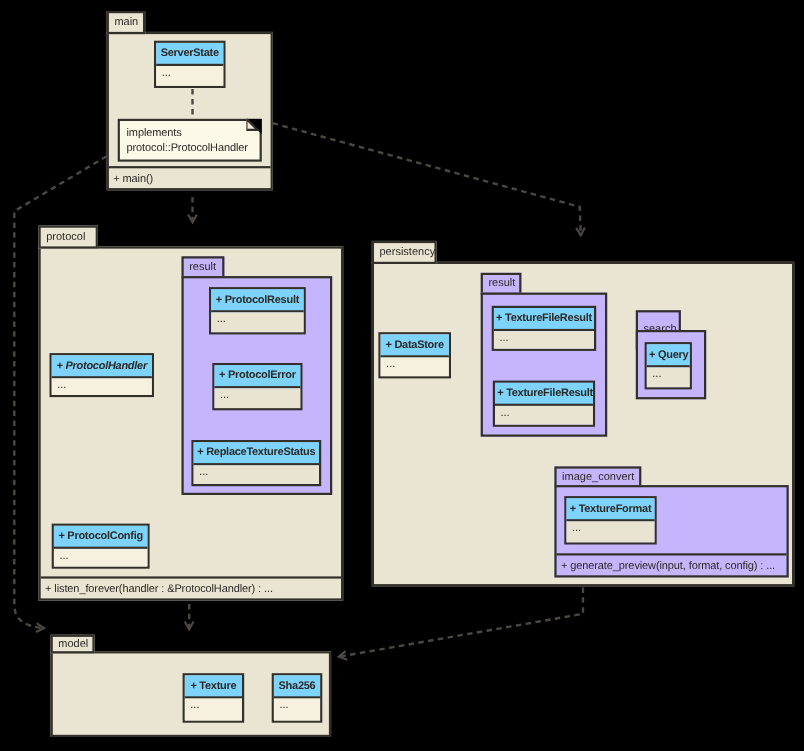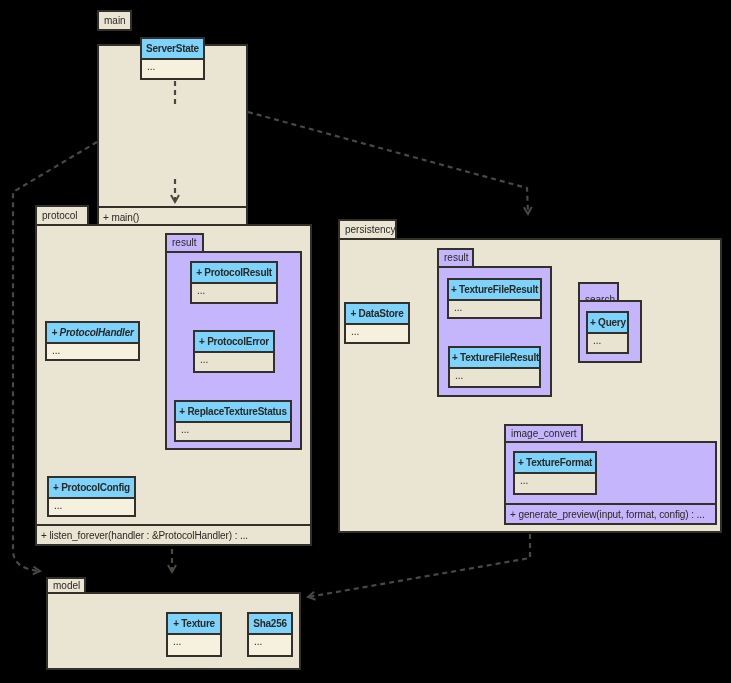--- a/index.html
+++ b/index.html
@@ -61,31 +61,39 @@
       <path d="M248,112 L527,188 L528,214" marker-end="url(#arr)"></path>
       <path d="M97,142 L13,192 L13,550 Q13,569 40,571" marker-end="url(#arr)"></path>
       <path d="M172,549 L172,572" marker-end="url(#arr)"></path>
       <path d="M530,534 L530,558 L308,597" marker-end="url(#arr)"></path>
     </g>
   </svg>
 
   <div class="tab fill-outer" style="left:97px;top:10px;width:35px;height:21px">
     <span>main</span>
   </div>
-  <div class="pkg fill-outer" style="left:97px;top:44px;width:151px;height:184px">
+  <div class="pkg fill-outer" style="left:97px;top:29px;width:151px;height:144px">
     <div class="ops">
       <span>+ main()</span>
     </div>
   </div>
 
   <div class="cls" style="left:140px;top:37px;width:65px;height:43px">
     <div class="ct">ServerState</div>
     <div class="cb cb-light">...</div>
   </div>
 
+  <div class="note" style="left:107px;top:108px;width:131px;height:39px">
+    <span style="display:block">implements</span>
+    <span style="display:block">protocol::ProtocolHandler</span>
+    <svg class="fold" width="14" height="14" viewBox="0 0 14 14">
+      <path d="M0,0 L14,14 L14,0 Z" fill="#000000"></path>
+      <path d="M0,0 L10,10 L0,10 Z" fill="#efe9d6" stroke="#33302a" stroke-width="2"></path>
+    </svg>
+  </div>
 
   <div class="tab fill-outer" style="left:35px;top:205px;width:54px;height:21px">
     <span>protocol</span>
   </div>
   <div class="pkg fill-outer" style="left:35px;top:224px;width:277px;height:322px">
     <div class="ops">
       <span>+ listen_forever(handler : &amp;ProtocolHandler) : ...</span>
     </div>
   </div>
 

